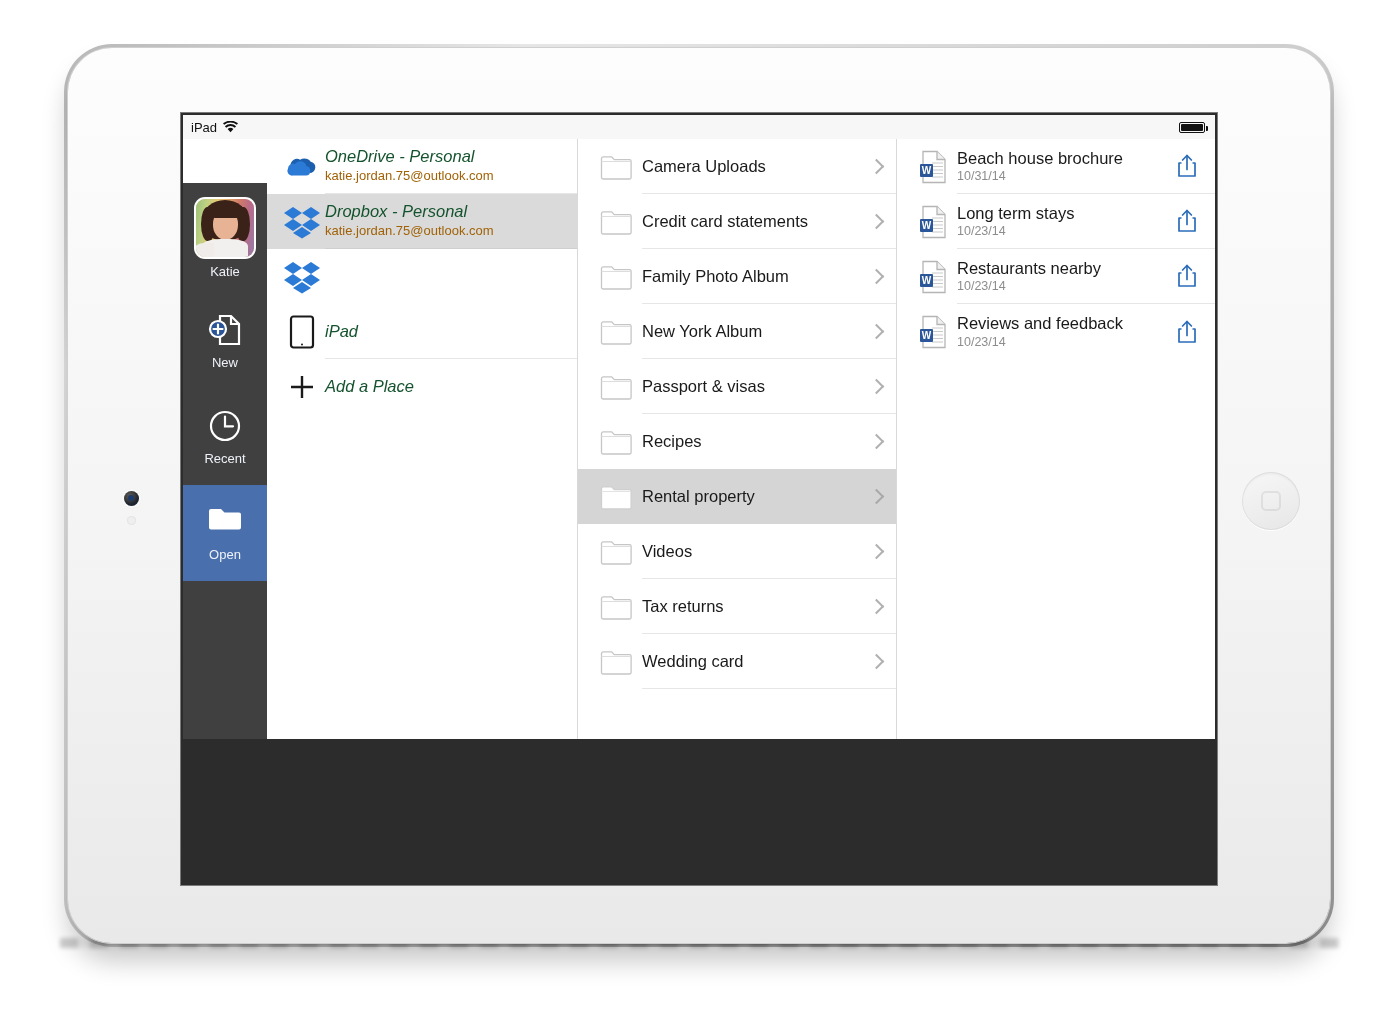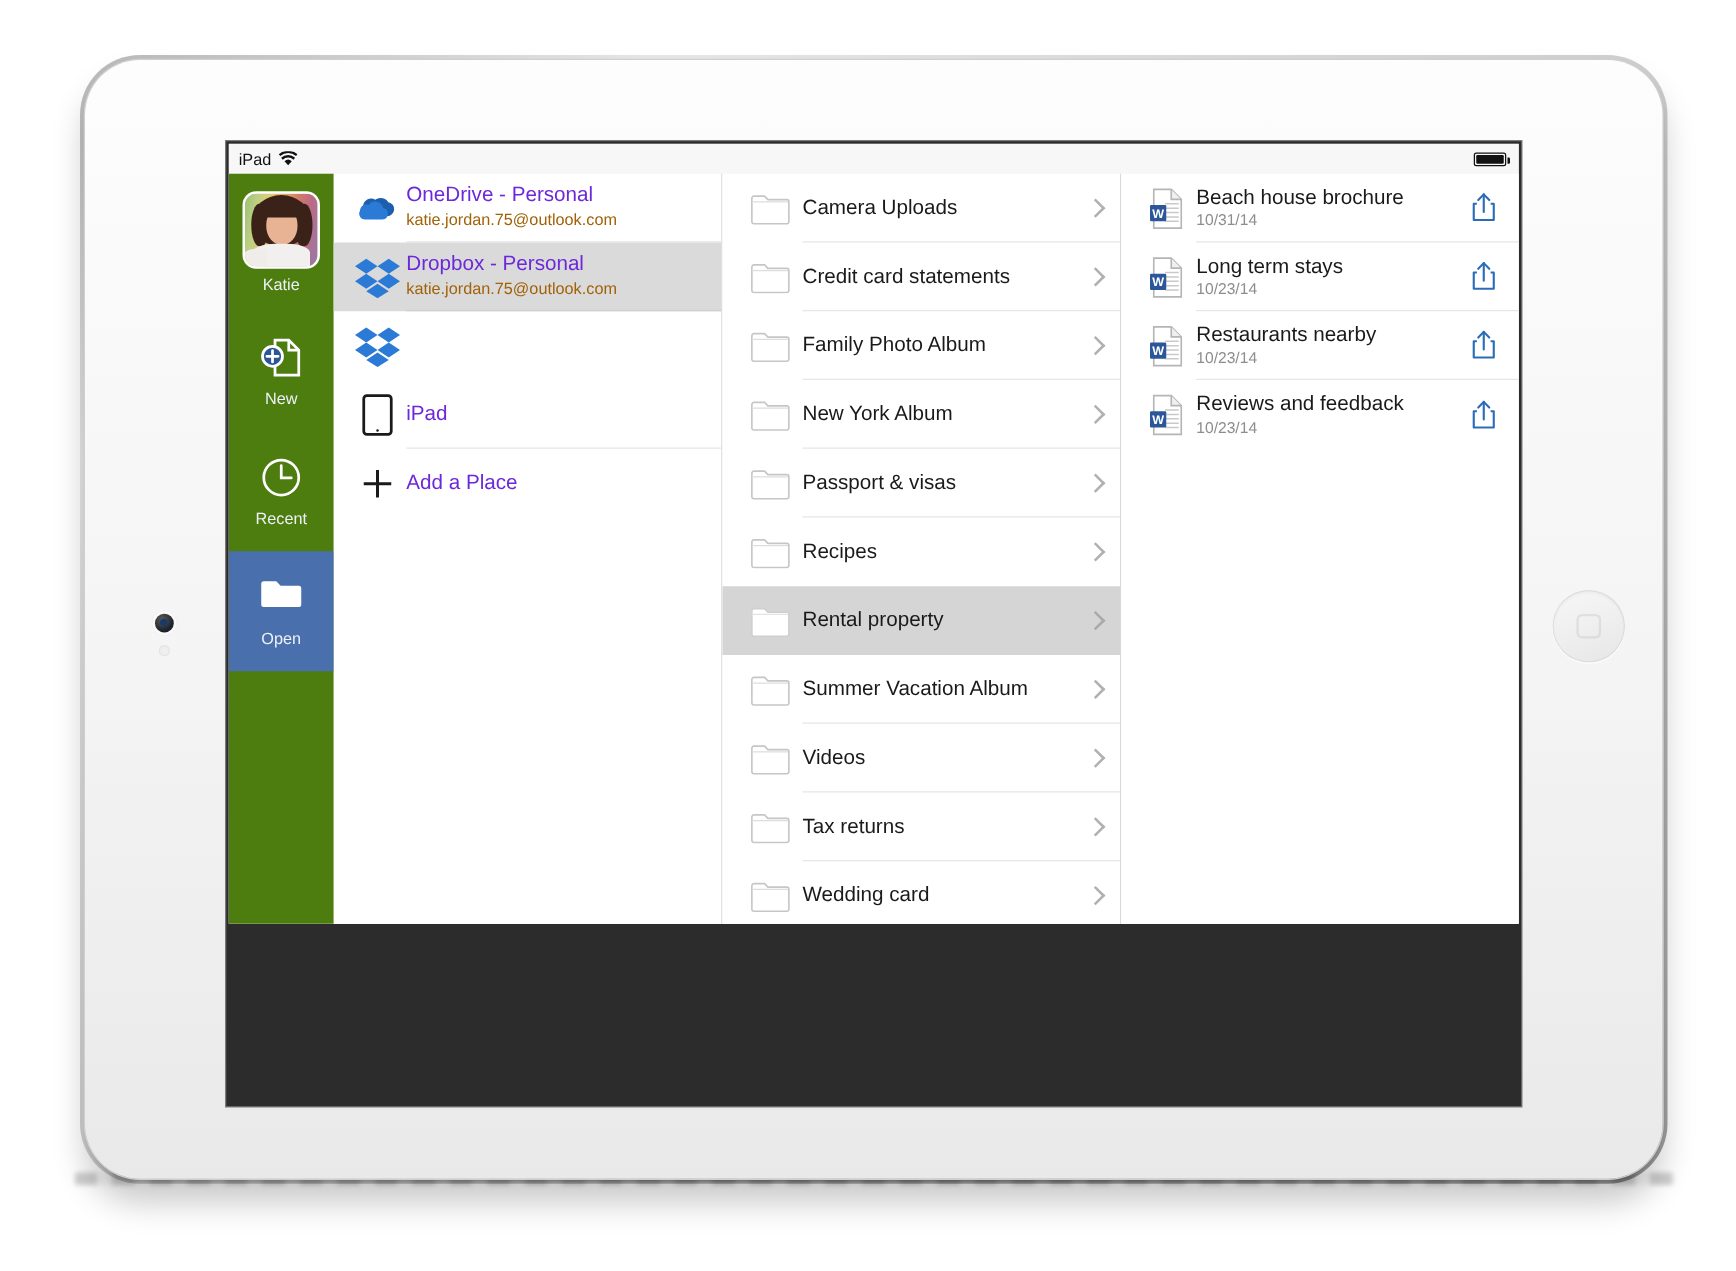--- a/index.html
+++ b/index.html
@@ -112,23 +112,24 @@
   .battery{width:26px;height:11px;border:1px solid #111;border-radius:2px;position:relative;box-sizing:border-box;}
   .battery::after{content:"";position:absolute;right:-4px;top:3px;width:2px;height:5px;background:#111;border-radius:0 1px 1px 0;}
   .battery-fill{position:absolute;left:1px;top:1px;bottom:1px;right:1px;background:#111;border-radius:1px;}
 
   
   #app-body{position:absolute;left:0;top:24px;width:1032px;height:744px;display:flex;background:#fff;}
 
   
   #sidebar{
     width:84px;flex:0 0 84px;
-    background:#4d7c0f;
+    background:#404040;
     color:#fff;
     position:relative;
+    margin-top:44px;
   }
   .avatar-wrap{padding-top:16px;display:flex;flex-direction:column;align-items:center;}
   .avatar{
     width:58px;height:58px;border-radius:9px;overflow:hidden;
     background:#d8c3b0;
     box-shadow:0 0 0 2px #fff;
     position:relative;
   }
   .avatar .hair{position:absolute;left:6px;top:1px;width:46px;height:40px;border-radius:50% 50% 42% 42%;background:#3b2218;}
   .avatar .face{position:absolute;left:17px;top:11px;width:25px;height:30px;border-radius:46% 46% 50% 50%;background:#e8b294;}
@@ -162,21 +163,21 @@
     height:55px;
     padding-left:12px;
     cursor:pointer;
     position:relative;
   }
   .place-row.selected{background:#dadada;}
   .place-icon{width:46px;flex:0 0 46px;display:flex;align-items:center;justify-content:center;}
   .place-text{flex:1;border-bottom:1px solid #e6e6e6;height:55px;display:flex;flex-direction:column;justify-content:center;padding-right:12px;box-sizing:border-box;}
   .place-row.selected .place-text{border-bottom-color:#cfcfcf;}
   .place-row.nodivider .place-text{border-bottom:none;}
-  .place-title{font-size:16.5px;color:#6d28d9;line-height:1.15;}
+  .place-title{font-size:16.5px;color:#14532d;line-height:1.15;font-style:italic;}
   .place-sub{font-size:13px;color:#a16207;line-height:1.25;margin-top:2px;}
 
   
   #folders-col{
     width:318px;flex:0 0 318px;
     background:#fff;
     border-right:1px solid #d9d9d9;
     position:relative;
   }
   .folder-row{
@@ -448,32 +449,20 @@
               <path d="M1.5 5.5 a1.6 1.6 0 0 1 1.6 -1.6 h8.6 l2.6 2.8 h15.2 a1.6 1.6 0 0 1 1.6 1.6 v16.1 a1.6 1.6 0 0 1 -1.6 1.6 h-26.4 a1.6 1.6 0 0 1 -1.6 -1.6 z" fill="#fff" stroke="#cfcfcf" stroke-width="1.3"></path>
               <path d="M1.5 8.5 h29" stroke="#e3e3e3" stroke-width="1"></path>
             </svg>
         </div>
         <div class="folder-body">
           <span class="folder-name">Rental property</span>
           <span class="chev"></span>
         </div>
       </div>
 
-      <div class="folder-row">
-        <div class="folder-icon-cell">
-          <svg width="32" height="27" viewBox="0 0 32 27">
-              <path d="M1.5 5.5 a1.6 1.6 0 0 1 1.6 -1.6 h8.6 l2.6 2.8 h15.2 a1.6 1.6 0 0 1 1.6 1.6 v16.1 a1.6 1.6 0 0 1 -1.6 1.6 h-26.4 a1.6 1.6 0 0 1 -1.6 -1.6 z" fill="#fff" stroke="#c6c6c6" stroke-width="1.3"></path>
-              <path d="M1.5 8.5 h29" stroke="#ddd" stroke-width="1"></path>
-            </svg>
-        </div>
-        <div class="folder-body">
-          <span class="folder-name">Summer Vacation Album</span>
-          <span class="chev"></span>
-        </div>
-      </div>
 
       <div class="folder-row">
         <div class="folder-icon-cell">
           <svg width="32" height="27" viewBox="0 0 32 27">
               <path d="M1.5 5.5 a1.6 1.6 0 0 1 1.6 -1.6 h8.6 l2.6 2.8 h15.2 a1.6 1.6 0 0 1 1.6 1.6 v16.1 a1.6 1.6 0 0 1 -1.6 1.6 h-26.4 a1.6 1.6 0 0 1 -1.6 -1.6 z" fill="#fff" stroke="#c6c6c6" stroke-width="1.3"></path>
               <path d="M1.5 8.5 h29" stroke="#ddd" stroke-width="1"></path>
             </svg>
         </div>
         <div class="folder-body">
           <span class="folder-name">Videos</span>

